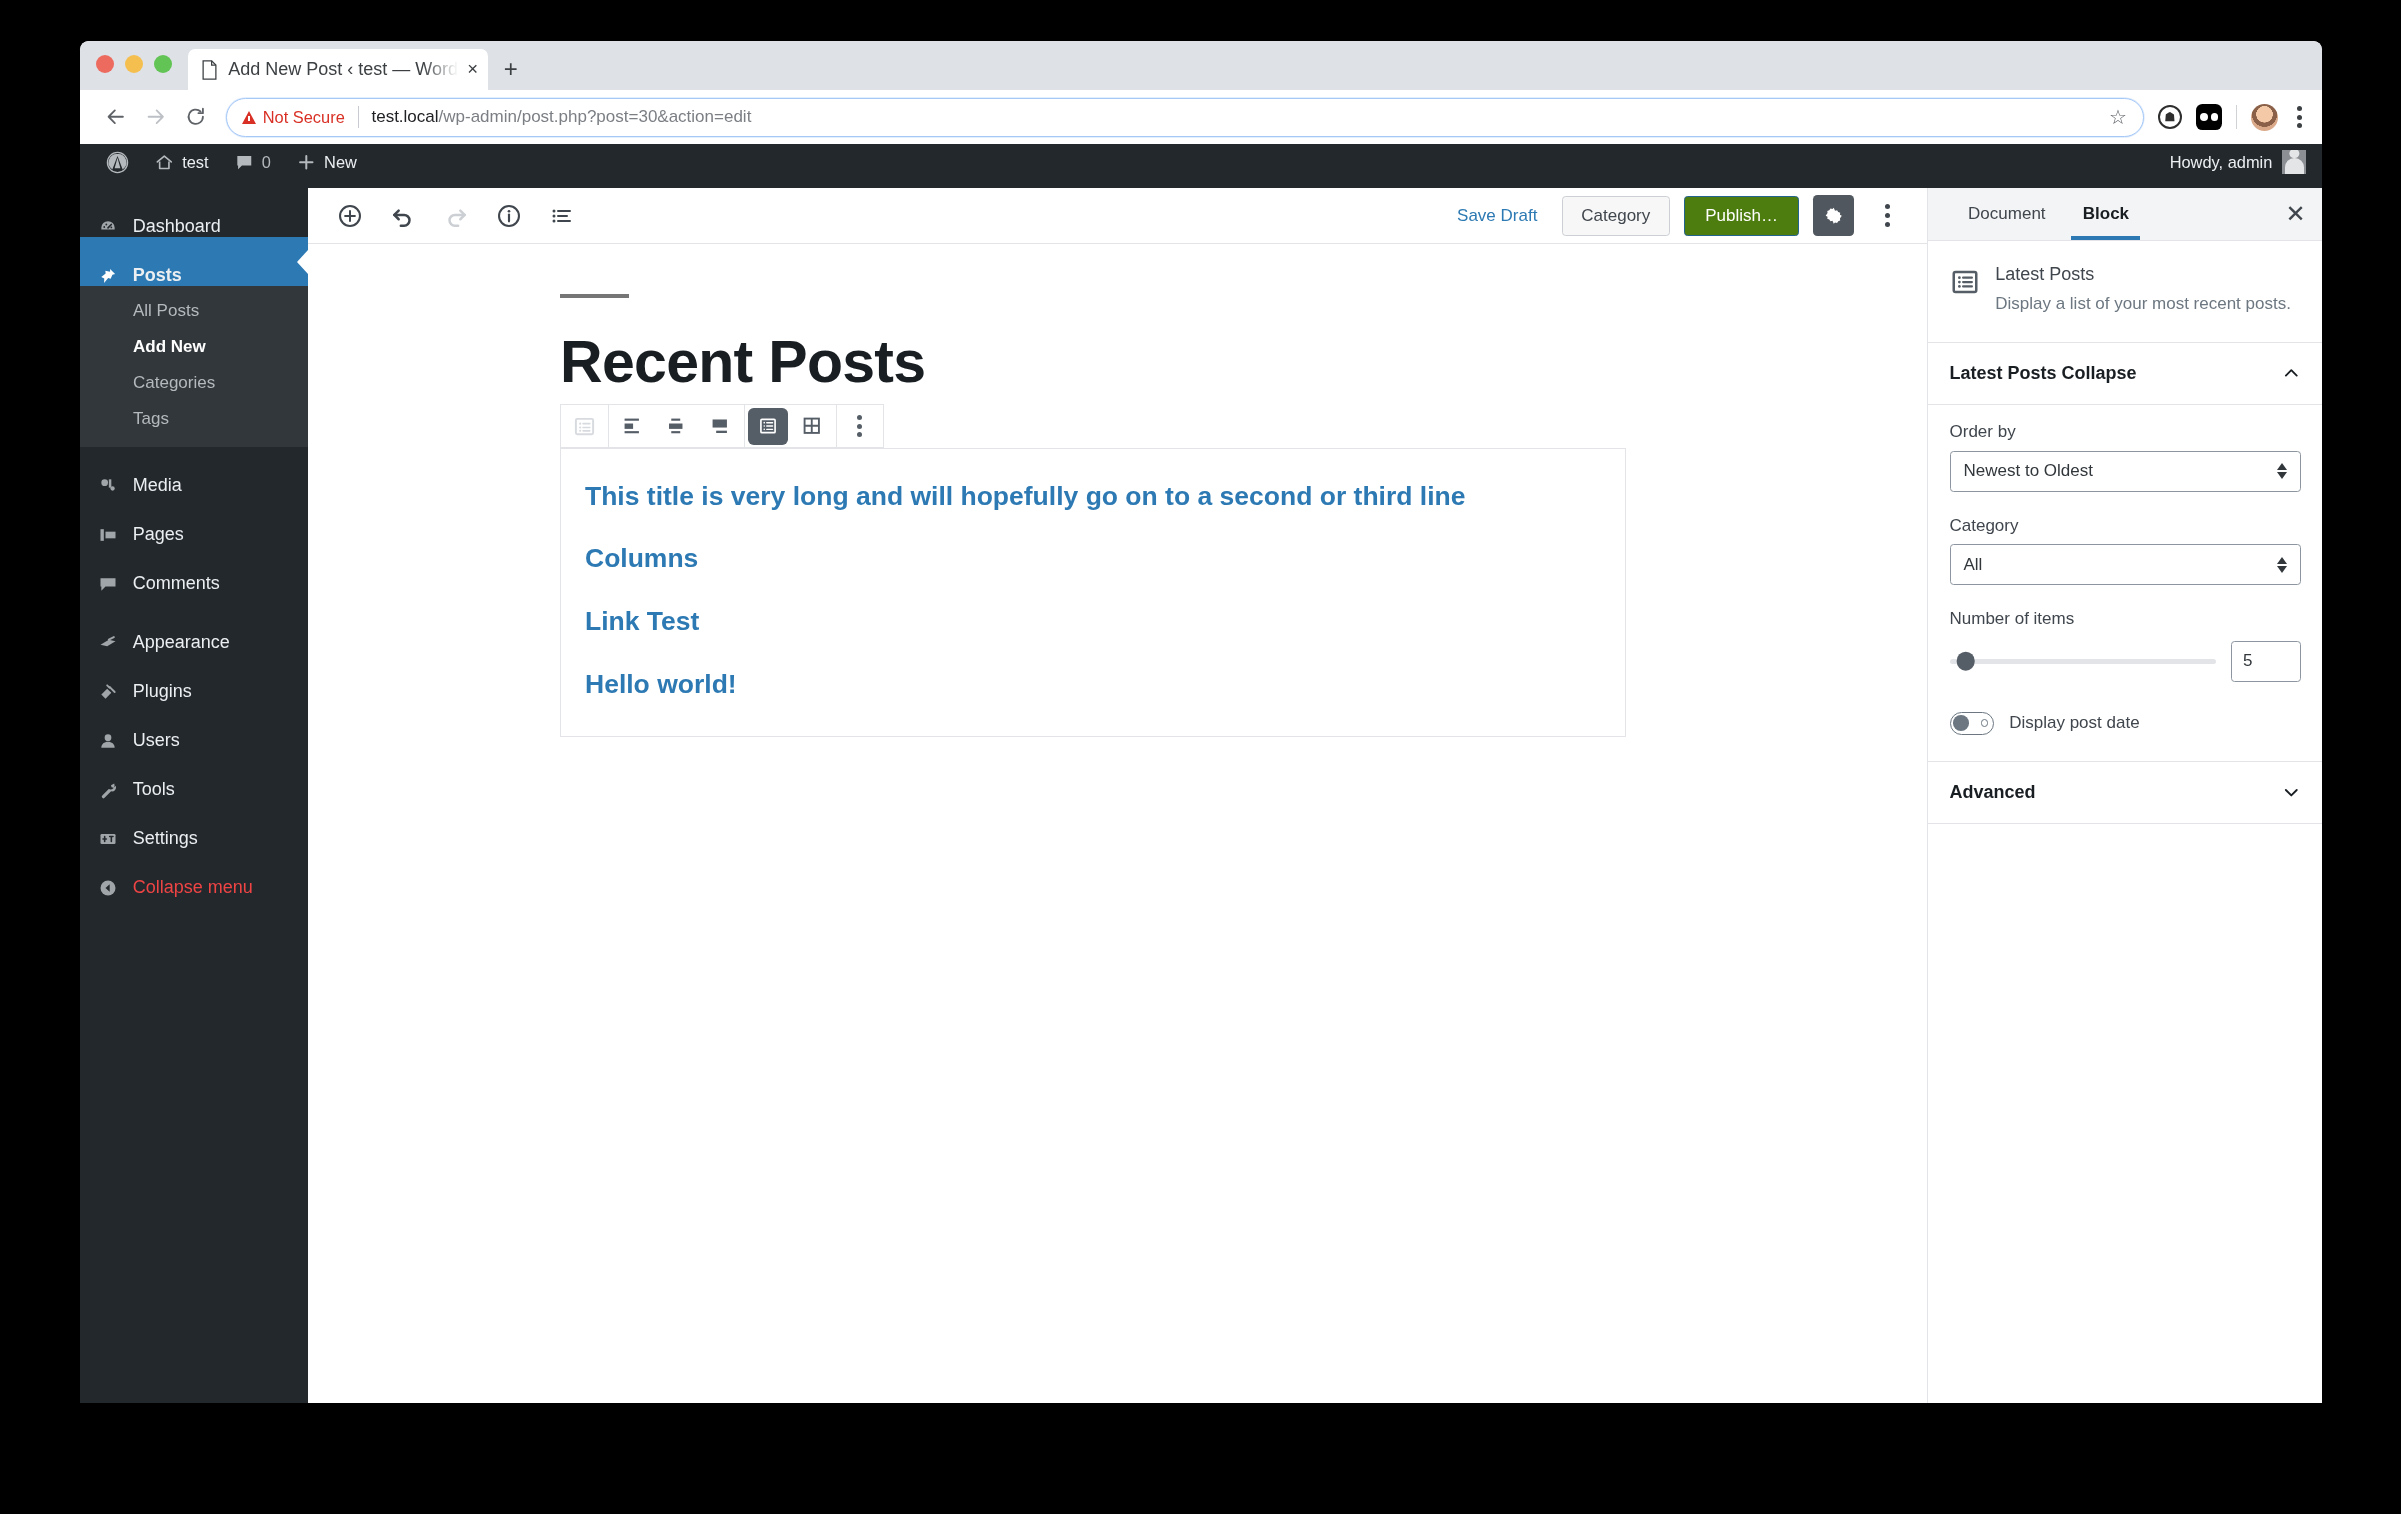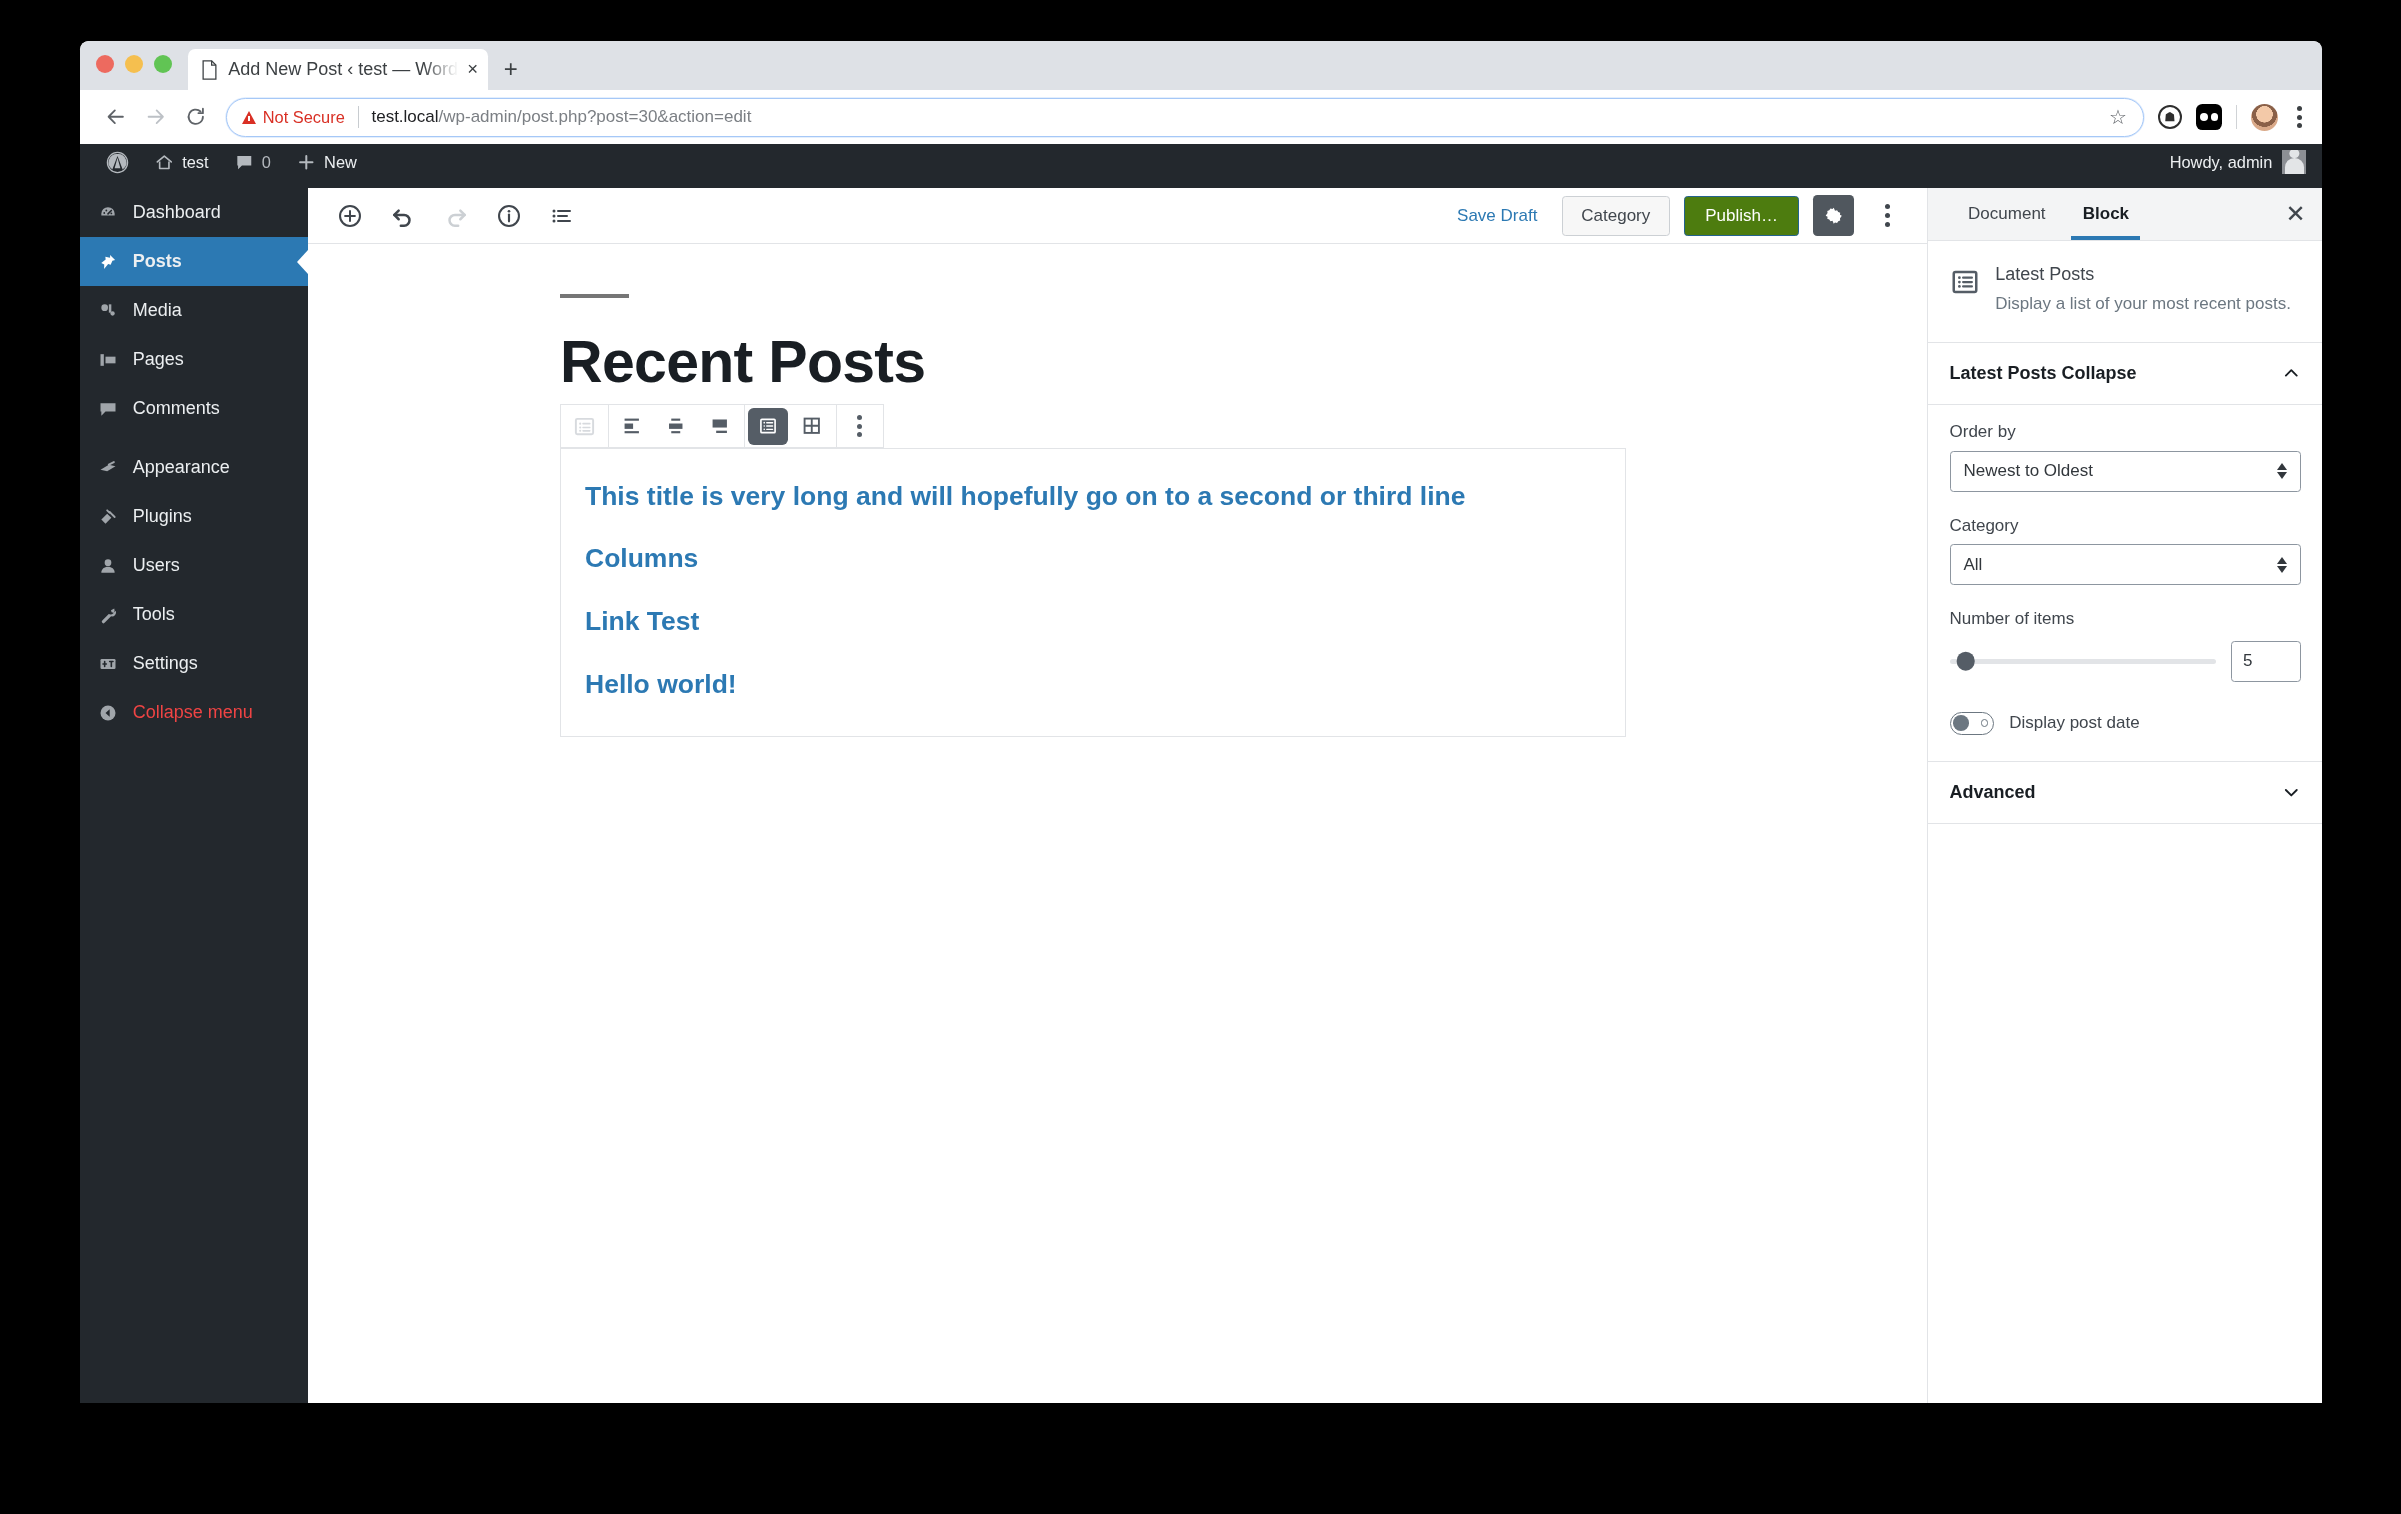--- a/index.html
+++ b/index.html
@@ -207,21 +207,21 @@
   .admin-body { display: flex; height: 1215px; }
 
   
   .wp-sidebar {
     width: 228px;
     background: #23282d;
     flex: 0 0 auto;
     padding-top: 0;
   }
   .menu-item {
-    display: flex; align-items: center;
+    display: flex; align-items: flex-end;
     gap: 13px;
     height: 49px;
     padding-left: 15.7px;
     color: #eceff1;
     font-size: 18px;
     position: relative;
   }
   .menu-item .mi-icon {
     width: 24px; flex: 0 0 24px;
     display: flex; align-items: center; justify-content: center;
@@ -641,20 +641,26 @@
 
       <div class="menu-item active">
         <span class="mi-icon">
           <svg width="20" height="20" viewBox="0 0 24 24">
               <path d="M14.5 3.5l6 6-3.2 1.1-2.1 4.6-3-.7-4.9 5.8.2-5.4-3.6-1.6 5.3-4.3-.4-3.3 5.7 1.1z" fill="#ffffff"></path>
             </svg>
         </span>
         <span>Posts</span>
       </div>
 
+      <div class="submenu">
+        <div class="submenu-item">All Posts</div>
+        <div class="submenu-item current">Add New</div>
+        <div class="submenu-item">Categories</div>
+        <div class="submenu-item">Tags</div>
+      </div>
 
       <div class="menu-item">
         <span class="mi-icon">
           <svg width="20" height="20" viewBox="0 0 24 24">
               <circle cx="8" cy="8" r="4" fill="#a0a5aa"></circle>
               <path d="M13 4h3v10h-3z" fill="#a0a5aa"></path>
               <circle cx="17.5" cy="15" r="2.6" fill="#a0a5aa"></circle>
             </svg>
         </span>
         <span>Media</span>

